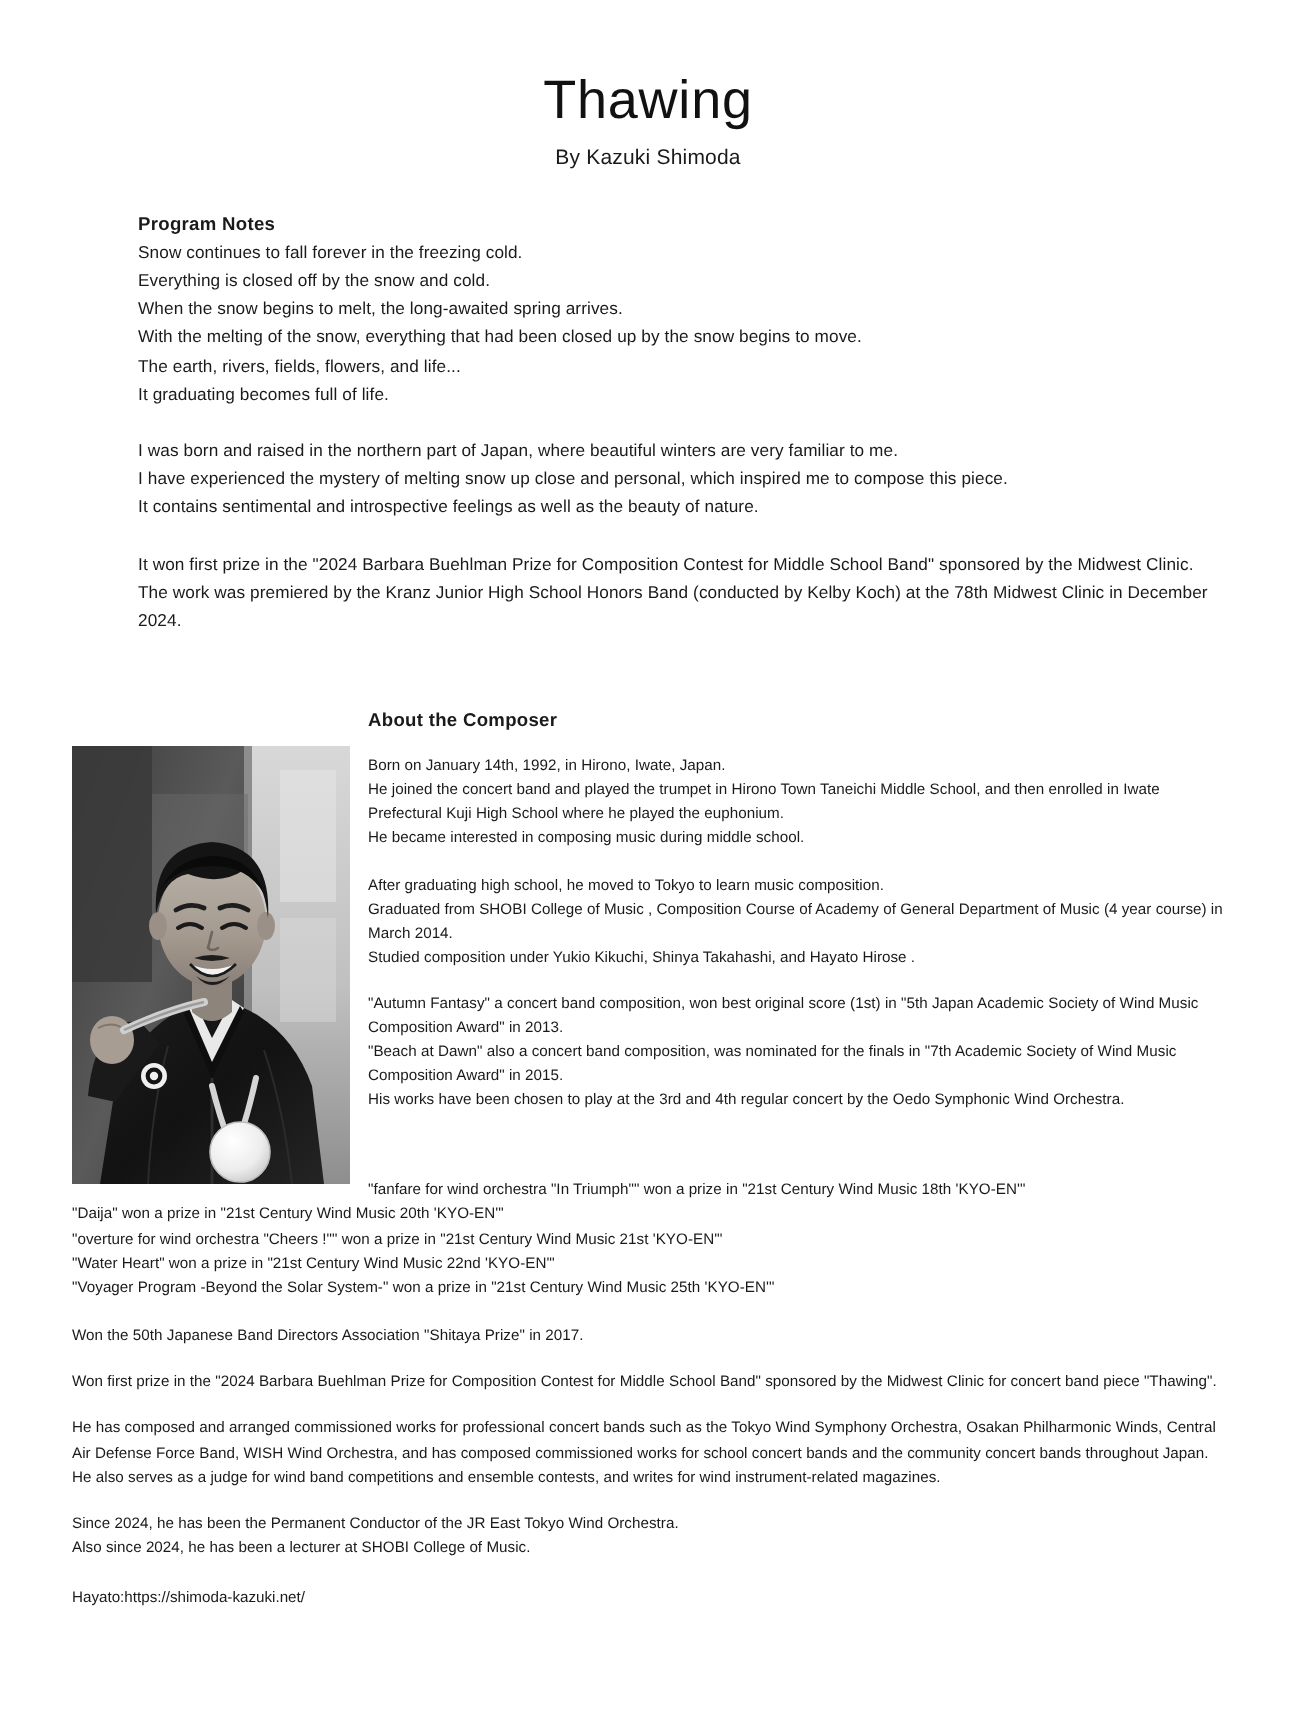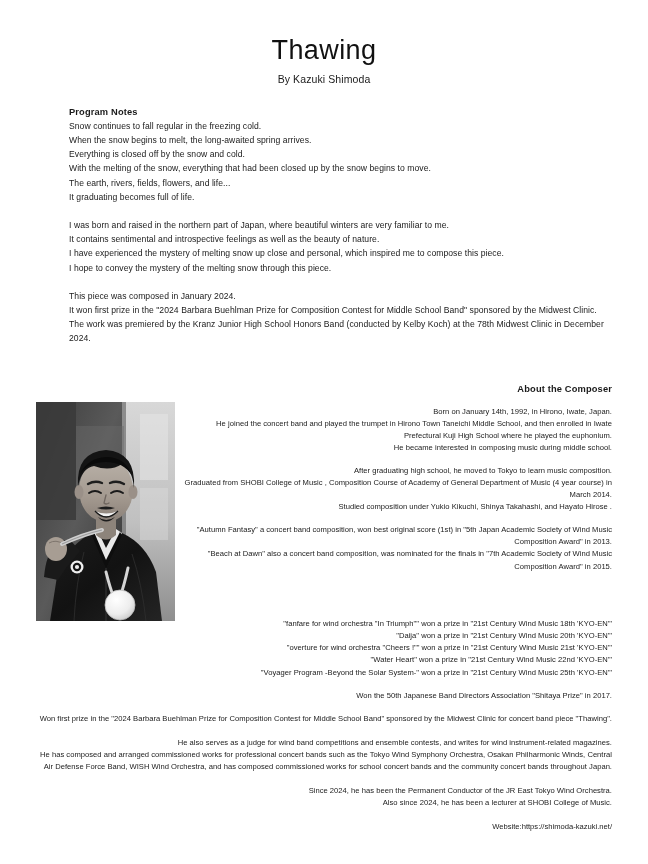--- a/index.html
+++ b/index.html
@@ -62,21 +62,20 @@
     white-space: normal;
   }
   .para-gap {
     height: 14px;
   }
 
   
   .composer-section {
     margin-top: 38px;
     position: relative;
-    text-align: right;
   }
   .composer-heading {
     font-size: 9.3px;
     font-weight: bold;
     margin: 0 0 10px 148px;
     letter-spacing: 0.15px;
   }
   .photo {
     position: absolute;
     left: 0px;
@@ -125,37 +124,35 @@
 <div class="page">
 
   <div class="title-block">
     <h1 class="doc-title">Thawing</h1>
     <p class="doc-subtitle">By Kazuki Shimoda</p>
   </div>
 
   <div class="program-notes">
     <div class="section-heading">Program Notes</div>
 
-    <div class="line">Snow continues to fall regular in the freezing cold.</div>
+    <div class="line">Snow continues to fall forever in the freezing cold.</div>
+    <div class="line">Everything is closed off by the snow and cold.</div>
     <div class="line">When the snow begins to melt, the long-awaited spring arrives.</div>
-    <div class="line">Everything is closed off by the snow and cold.</div>
     <div class="line">With the melting of the snow, everything that had been closed up by the snow begins to move.</div>
     <div class="line">The earth, rivers, fields, flowers, and life...</div>
     <div class="line">It graduating becomes full of life.</div>
 
     <div class="para-gap"></div>
 
     <div class="line">I was born and raised in the northern part of Japan, where beautiful winters are very familiar to me.</div>
+    <div class="line">I have experienced the mystery of melting snow up close and personal, which inspired me to compose this piece.</div>
     <div class="line">It contains sentimental and introspective feelings as well as the beauty of nature.</div>
-    <div class="line">I have experienced the mystery of melting snow up close and personal, which inspired me to compose this piece.</div>
-    <div class="line">I hope to convey the mystery of the melting snow through this piece.</div>
 
     <div class="para-gap"></div>
 
-    <div class="line">This piece was composed in January 2024.</div>
     <div class="line">It won first prize in the "2024 Barbara Buehlman Prize for Composition Contest for Middle School Band" sponsored by the Midwest Clinic.</div>
     <div class="line">The work was premiered by the Kranz Junior High School Honors Band (conducted by Kelby Koch) at the 78th Midwest Clinic in December 2024.</div>
   </div>
 
   <div class="composer-section">
 
     <div class="composer-heading">About the Composer</div>
 
     <div class="photo">
       <svg width="139" height="219" viewBox="0 0 139 219">
@@ -258,44 +255,45 @@
       <div class="bio-gap"></div>
 
       <div class="bio-line">After graduating high school, he moved to Tokyo to learn music composition.</div>
       <div class="bio-line">Graduated from SHOBI College of Music , Composition Course of Academy of General Department of Music (4 year course) in March 2014.</div>
       <div class="bio-line">Studied composition under Yukio Kikuchi, Shinya Takahashi, and Hayato Hirose .</div>
 
       <div class="bio-gap"></div>
 
       <div class="bio-line">"Autumn Fantasy" a concert band composition, won best original score (1st) in "5th Japan Academic Society of Wind Music Composition Award" in 2013.</div>
       <div class="bio-line">"Beach at Dawn" also a concert band composition, was nominated for the finals in "7th Academic Society of Wind Music Composition Award" in 2015.</div>
+      <div class="bio-line">His works have been chosen to play at the 3rd and 4th regular concert by the Oedo Symphonic Wind Orchestra.</div>
     </div>
 
     <div class="full-width-block">
       <div class="fw-line indent-line">"fanfare for wind orchestra "In Triumph"" won a prize in "21st Century Wind Music 18th 'KYO-EN'"</div>
       <div class="fw-line">"Daija" won a prize in "21st Century Wind Music 20th 'KYO-EN'"</div>
       <div class="fw-line">"overture for wind orchestra "Cheers !"" won a prize in "21st Century Wind Music 21st 'KYO-EN'"</div>
       <div class="fw-line">"Water Heart" won a prize in "21st Century Wind Music 22nd 'KYO-EN'"</div>
       <div class="fw-line">"Voyager Program -Beyond the Solar System-" won a prize in "21st Century Wind Music 25th 'KYO-EN'"</div>
 
       <div class="fw-gap"></div>
 
       <div class="fw-line">Won the 50th Japanese Band Directors Association "Shitaya Prize" in 2017.</div>
 
       <div class="fw-gap"></div>
 
       <div class="fw-line">Won first prize in the "2024 Barbara Buehlman Prize for Composition Contest for Middle School Band" sponsored by the Midwest Clinic for concert band piece "Thawing".</div>
 
       <div class="fw-gap"></div>
 
+      <div class="fw-line">He has composed and arranged commissioned works for professional concert bands such as the Tokyo Wind Symphony Orchestra, Osakan Philharmonic Winds, Central Air Defense Force Band, WISH Wind Orchestra, and has composed commissioned works for school concert bands and the community concert bands throughout Japan.</div>
       <div class="fw-line">He also serves as a judge for wind band competitions and ensemble contests, and writes for wind instrument-related magazines.</div>
-      <div class="fw-line">He has composed and arranged commissioned works for professional concert bands such as the Tokyo Wind Symphony Orchestra, Osakan Philharmonic Winds, Central Air Defense Force Band, WISH Wind Orchestra, and has composed commissioned works for school concert bands and the community concert bands throughout Japan.</div>
 
       <div class="fw-gap"></div>
 
       <div class="fw-line">Since 2024, he has been the Permanent Conductor of the JR East Tokyo Wind Orchestra.</div>
       <div class="fw-line">Also since 2024, he has been a lecturer at SHOBI College of Music.</div>
 
-      <div class="website">Website:https://shimoda-kazuki.net/</div>
+      <div class="website">Hayato:https://shimoda-kazuki.net/</div>
     </div>
 
   </div>
 </div>
 
 </body></html>

